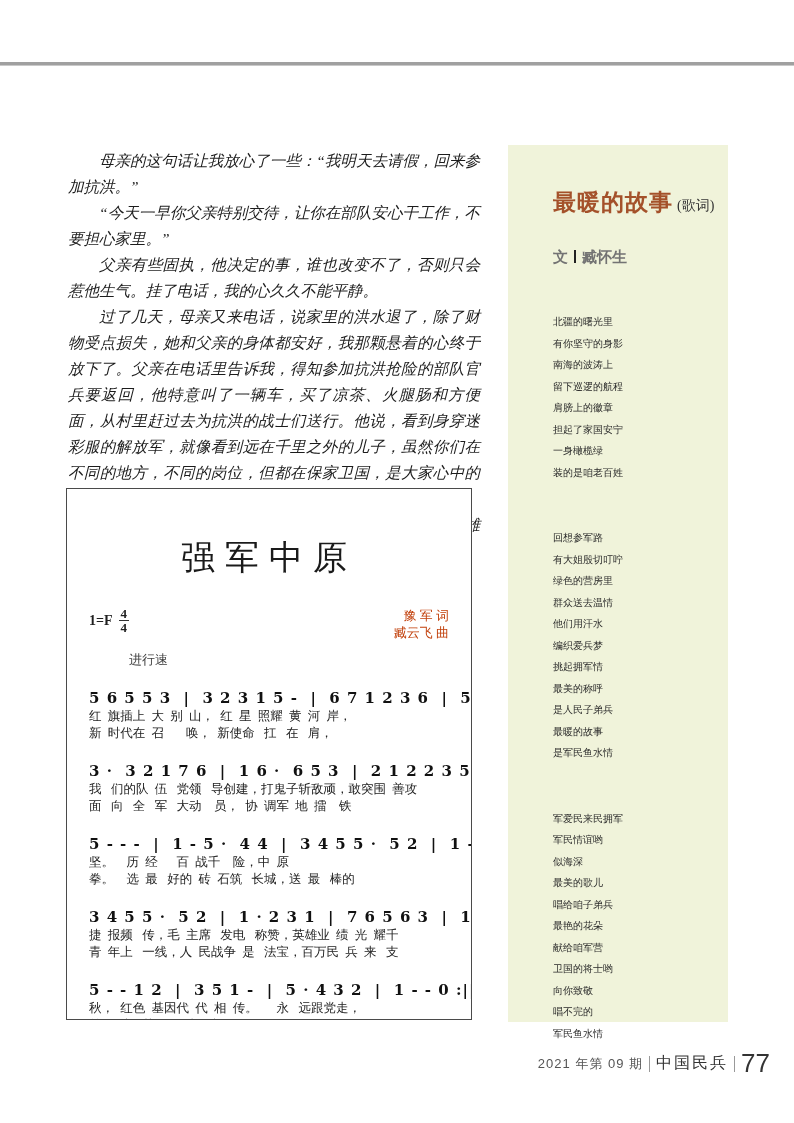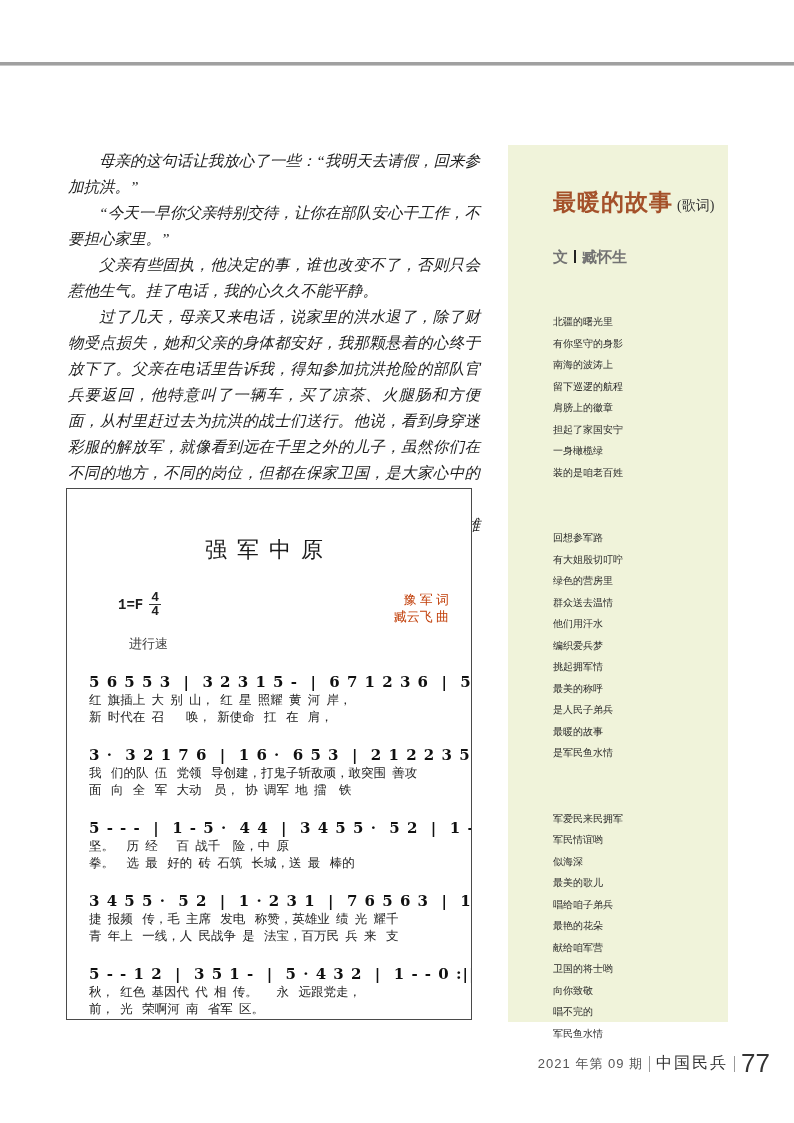--- a/index.html
+++ b/index.html
@@ -13,26 +13,26 @@
   
   .article { position:absolute; left:68px; top:148px; width:412px;
     font-size:15.5px; line-height:26px; text-align:justify; color:#1c1c1c;font-style:italic; }
   .article p { margin:0; text-indent:2em; }
   .end-mark { display:inline-block; vertical-align:-2px; margin-left:6px; }
 
   
   .score-box { position:absolute; left:66px; top:488px; width:406px; height:532px;
     border:1.5px solid #4a4a4a; background:#fff; box-sizing:border-box;
     padding:0 22px; overflow:hidden; }
-  .score-title { text-align:center; margin-top:46px; font-size:22px;
+  .score-title { text-align:center; margin-top:46px; font-size:34px;
     letter-spacing:10px; color:#1a1a1a; }
   .score-meta { display:flex; justify-content:space-between; align-items:flex-start;
     margin-top:26px; }
   .key-area { display:flex; align-items:center; gap:6px; font-weight:bold;
-    font-size:14px; font-family:Liberation Mono, monospace;margin-left:29px; }
+    font-size:14px; font-family:Liberation Serif, serif; }
   .frac { display:inline-flex; flex-direction:column; align-items:center;
     font-size:13px; line-height:13px; font-weight:bold; }
   .frac span:first-child { border-bottom:1px solid #333; padding:0 2px; }
   .credits { text-align:right; font-size:13px; line-height:17px; color:#c2410c; }
   .tempo { font-size:13px; margin:10px 0 0 40px; color:#404040; }
   .system { margin-top:20px; }
   .notes { font-family:"DejaVu Serif",serif; font-weight:bold; font-size:15px;
     line-height:19px; letter-spacing:1px; white-space:pre; color:#111; }
   .score-lyric { font-size:12.5px; line-height:17px; white-space:pre; color:#222; }
 

